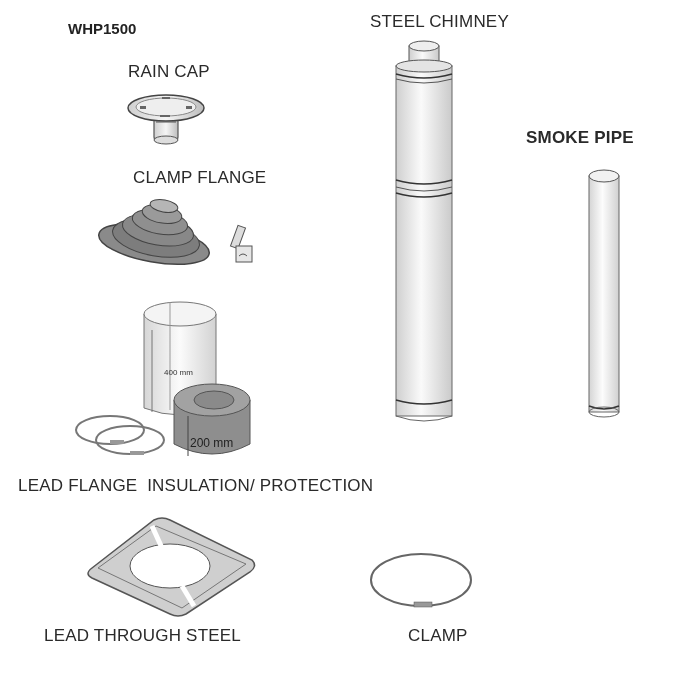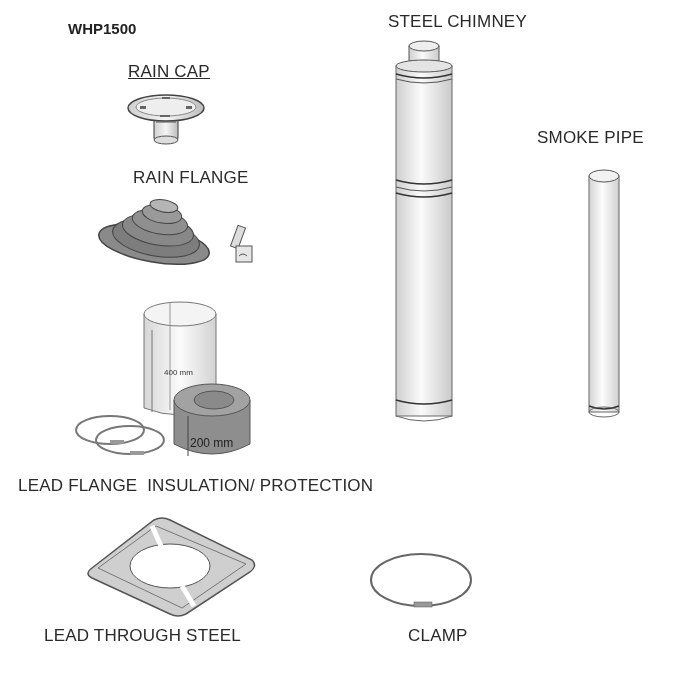--- a/index.html
+++ b/index.html
@@ -8,21 +8,21 @@
   .label { position: absolute; font-size: 17px; color: #2a2a2a; white-space: nowrap; letter-spacing: 0.2px; }
   .title { position: absolute; font-weight: bold; font-size: 15px; color: #222; }
   .part { position: absolute; }
   svg { display: block; overflow: visible; }
 </style>
 </head>
 <body>
 
 <div class="title" style="left:68px; top:20px;">WHP1500</div>
 
-<div class="label" style="left:128px; top:62px;text-decoration:underline;">RAIN CAP</div>
+<div class="label" style="left:128px; top:62px;">RAIN CAP</div>
 <div class="part" style="left:126px; top:92px;">
   <svg width="80" height="60" viewBox="0 0 80 60">
     <defs>
       <linearGradient id="capg" x1="0" x2="1">
           <stop offset="0" stop-color="#cfcfcf"></stop>
           <stop offset="0.5" stop-color="#f5f5f5"></stop>
           <stop offset="1" stop-color="#bdbdbd"></stop>
         </linearGradient>
     </defs>
     <rect x="28" y="22" width="24" height="26" rx="3" fill="url(#capg)" stroke="#555" stroke-width="1.2"></rect>
@@ -30,21 +30,21 @@
     <path d="M30 30 L50 30" stroke="#555"></path>
     <ellipse cx="40" cy="16" rx="38" ry="13" fill="url(#capg)" stroke="#444" stroke-width="1.5"></ellipse>
     <ellipse cx="40" cy="15" rx="30" ry="9" fill="#eeeeee" stroke="#888"></ellipse>
     <rect x="14" y="14" width="6" height="3" fill="#666"></rect>
       <rect x="60" y="14" width="6" height="3" fill="#666"></rect>
     <rect x="36" y="5" width="8" height="2" fill="#666"></rect>
       <rect x="34" y="23" width="10" height="2" fill="#666"></rect>
   </svg>
 </div>
 
-<div class="label" style="left:133px; top:168px;">RAIN FLANGE</div>
+<div class="label" style="left:133px; top:168px;">CLAMP FLANGE</div>
 <div class="part" style="left:96px; top:192px;">
   <svg width="120" height="75" viewBox="0 0 120 75">
     <ellipse cx="58" cy="52" rx="56" ry="18" fill="#8a8a8a" stroke="#444" stroke-width="1.5" transform="rotate(10 58 52)"></ellipse>
     <ellipse cx="60" cy="46" rx="44" ry="18" fill="#7d7d7d" stroke="#444" transform="rotate(10 60 46)"></ellipse>
     <ellipse cx="62" cy="38" rx="36" ry="15" fill="#888" stroke="#444" transform="rotate(10 62 38)"></ellipse>
     <ellipse cx="64" cy="30" rx="28" ry="12" fill="#8f8f8f" stroke="#444" transform="rotate(10 64 30)"></ellipse>
     <ellipse cx="66" cy="22" rx="20" ry="9" fill="#9a9a9a" stroke="#444" transform="rotate(10 66 22)"></ellipse>
     <ellipse cx="68" cy="14" rx="14" ry="6" fill="#b5b5b5" stroke="#444" transform="rotate(10 68 14)"></ellipse>
   </svg>
 </div>
@@ -84,21 +84,21 @@
 <div class="part" style="left:74px; top:408px;">
   <svg width="100" height="60" viewBox="0 0 100 60">
     <ellipse cx="36" cy="22" rx="34" ry="14" fill="none" stroke="#777" stroke-width="2"></ellipse>
     <ellipse cx="56" cy="32" rx="34" ry="14" fill="none" stroke="#777" stroke-width="2"></ellipse>
     <rect x="36" y="32" width="14" height="4" fill="#999"></rect>
     <rect x="56" y="43" width="14" height="4" fill="#999"></rect>
   </svg>
 </div>
 <div class="label" style="left:18px; top:476px; white-space:pre;">LEAD FLANGE  INSULATION/ PROTECTION</div>
 
-<div class="label" style="left:388px; top:12px;">STEEL CHIMNEY</div>
+<div class="label" style="left:370px; top:12px;">STEEL CHIMNEY</div>
 <div class="part" style="left:390px; top:42px;">
   <svg width="70" height="385" viewBox="0 0 70 385">
     <defs>
       <linearGradient id="chg" x1="0" x2="1">
           <stop offset="0" stop-color="#cfcfcf"></stop>
           <stop offset="0.45" stop-color="#fafafa"></stop>
           <stop offset="1" stop-color="#cacaca"></stop>
         </linearGradient>
     </defs>
     <rect x="19" y="4" width="30" height="20" fill="url(#chg)" stroke="#555"></rect>
@@ -108,21 +108,21 @@
     <path d="M6 32 Q34 40 62 32" stroke="#333" fill="none" stroke-width="1.5"></path>
     <path d="M6 37 Q34 45 62 37" stroke="#555" fill="none"></path>
     <path d="M6 138 Q34 146 62 138" stroke="#333" fill="none" stroke-width="1.5"></path>
     <path d="M6 145 Q34 153 62 145" stroke="#555" fill="none"></path>
     <path d="M6 151 Q34 159 62 151" stroke="#333" fill="none" stroke-width="1.5"></path>
     <path d="M6 358 Q34 366 62 358" stroke="#333" fill="none" stroke-width="1.5"></path>
     <path d="M6 374 Q34 384 62 374" stroke="#666" fill="none"></path>
   </svg>
 </div>
 
-<div class="label" style="left:537px; top:128px;">SMOKE PIPE</div>
+<div class="label" style="left:526px; top:128px;font-weight:bold;">SMOKE PIPE</div>
 <div class="part" style="left:586px; top:168px;">
   <svg width="36" height="252" viewBox="0 0 36 252">
     <defs>
       <linearGradient id="spg" x1="0" x2="1">
           <stop offset="0" stop-color="#d4d4d4"></stop>
           <stop offset="0.45" stop-color="#fcfcfc"></stop>
           <stop offset="1" stop-color="#d0d0d0"></stop>
         </linearGradient>
     </defs>
     <rect x="3" y="8" width="30" height="236" fill="url(#spg)" stroke="#666"></rect>

